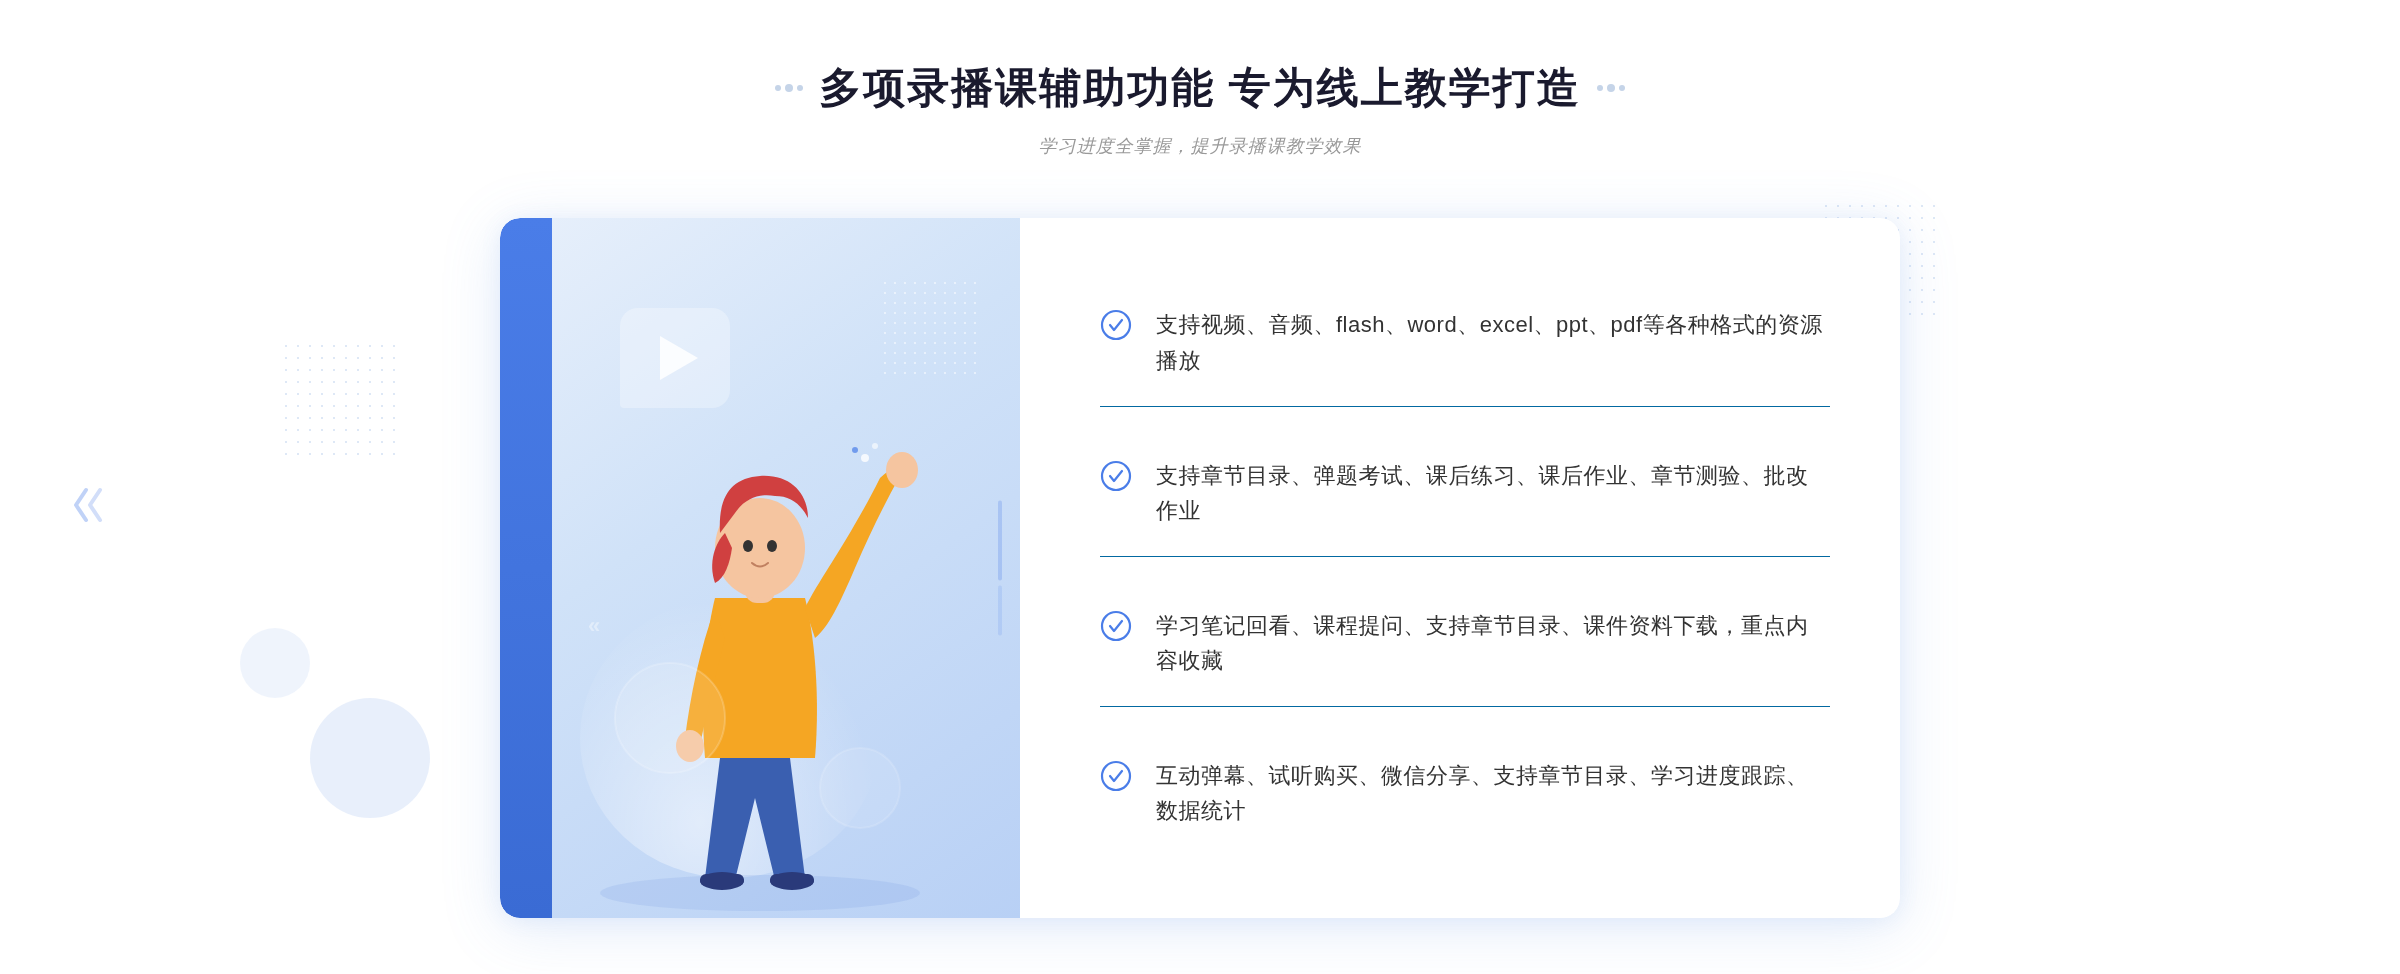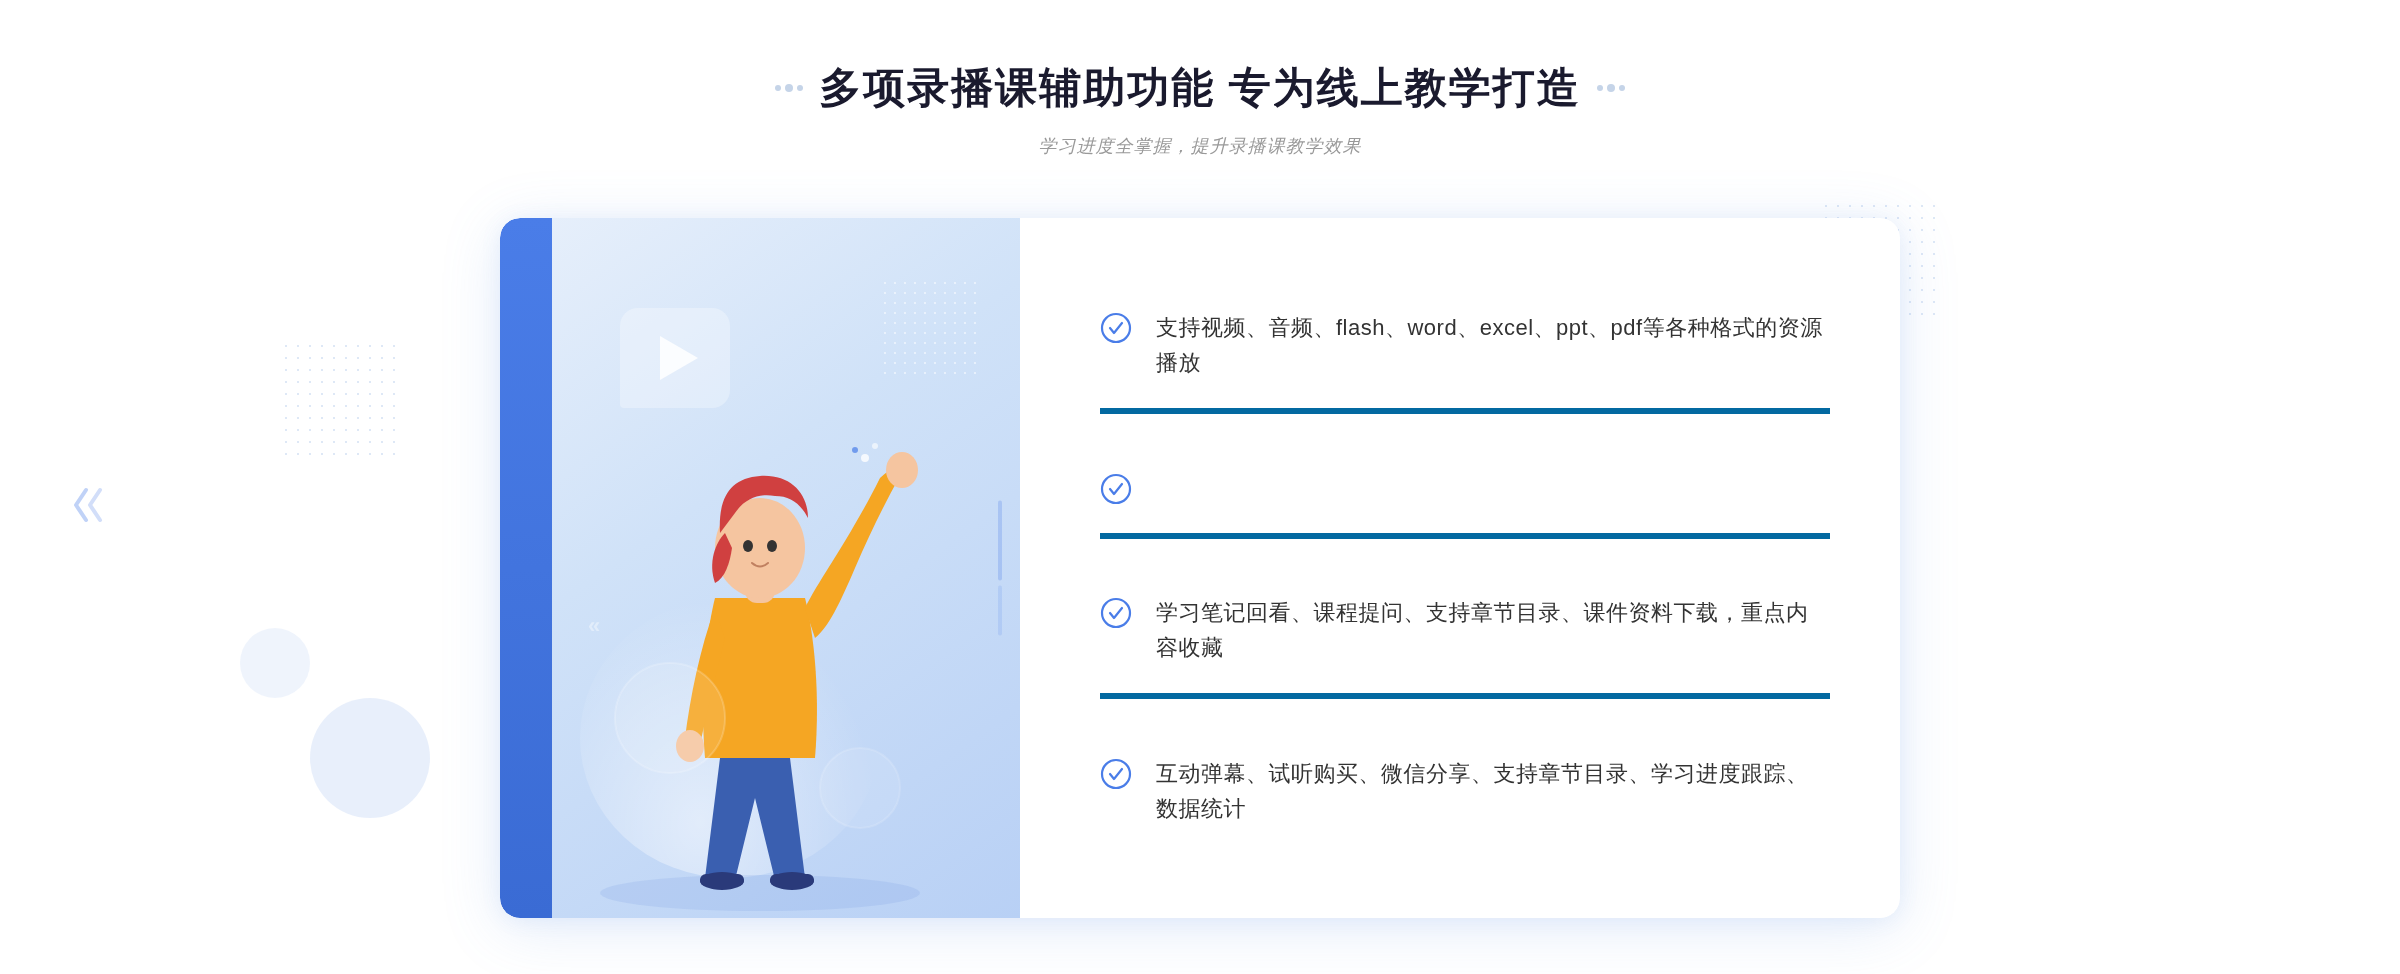--- a/index.html
+++ b/index.html
@@ -225,21 +225,21 @@
       flex-direction: column;
       justify-content: space-around;
       box-shadow: 4px 4px 30px rgba(100, 150, 230, 0.12);
     }
 
     .feature-item {
       display: flex;
       align-items: flex-start;
       gap: 24px;
       padding: 28px 0;
-      border-bottom: 6px solid #0369a1;
+      border-bottom: 1px solid #0369a1;
     }
 
     .feature-item:last-child {
       border-bottom: none;
     }
 
     .check-icon {
       width: 32px;
       height: 32px;
       flex-shrink: 0;
@@ -368,20 +368,21 @@
             <polyline points="10,16 14,21 22,11" stroke="#4a7de8" stroke-width="2.2" stroke-linecap="round" stroke-linejoin="round"></polyline>
           </svg>
           <span class="feature-text">支持视频、音频、flash、word、excel、ppt、pdf等各种格式的资源播放</span>
         </div>
 
         <div class="feature-item">
           <svg class="check-icon" viewBox="0 0 32 32" fill="none">
             <circle cx="16" cy="16" r="14" stroke="#4a7de8" stroke-width="2.2"></circle>
             <polyline points="10,16 14,21 22,11" stroke="#4a7de8" stroke-width="2.2" stroke-linecap="round" stroke-linejoin="round"></polyline>
           </svg>
+          <span class="feature-text">支持章节目录、弹题考试、课后练习、课后作业、章节测验、批改作业</span>
         </div>
 
         <div class="feature-item">
           <svg class="check-icon" viewBox="0 0 32 32" fill="none">
             <circle cx="16" cy="16" r="14" stroke="#4a7de8" stroke-width="2.2"></circle>
             <polyline points="10,16 14,21 22,11" stroke="#4a7de8" stroke-width="2.2" stroke-linecap="round" stroke-linejoin="round"></polyline>
           </svg>
           <span class="feature-text">学习笔记回看、课程提问、支持章节目录、课件资料下载，重点内容收藏</span>
         </div>
 

